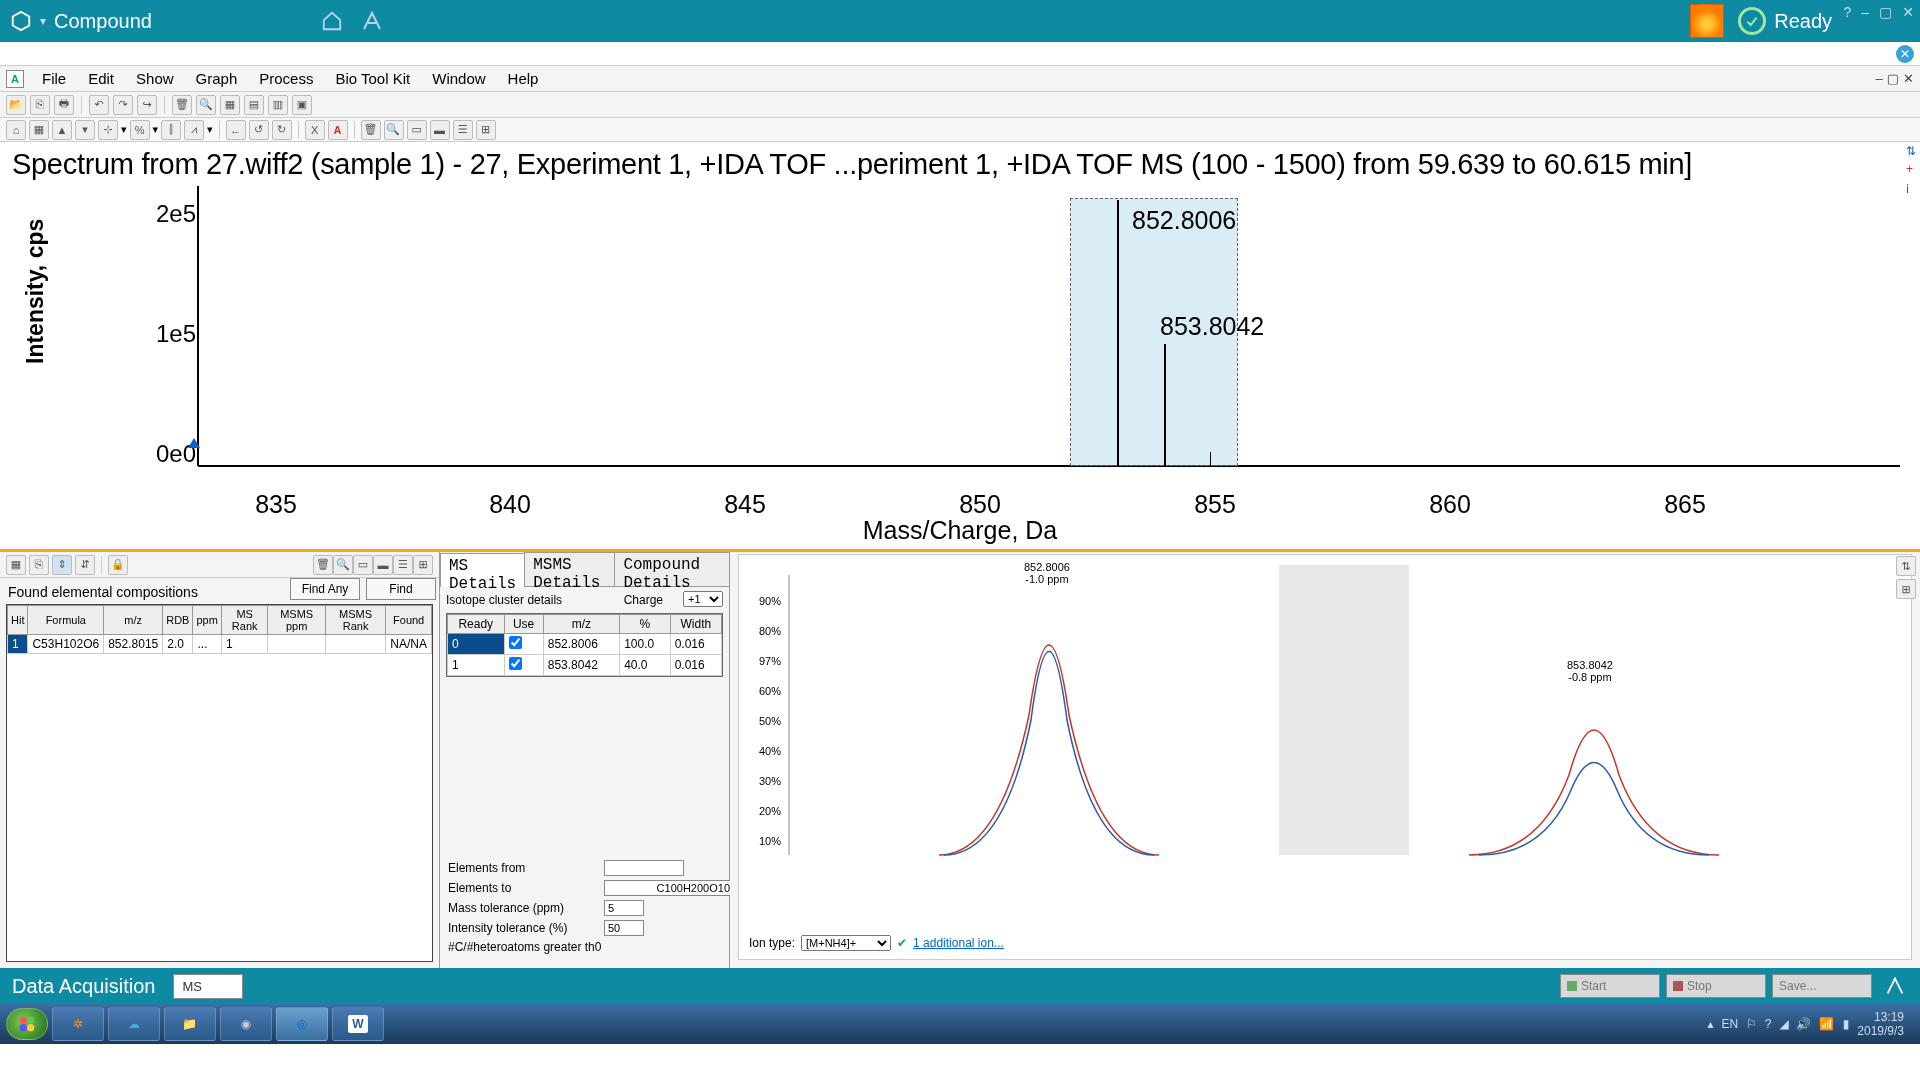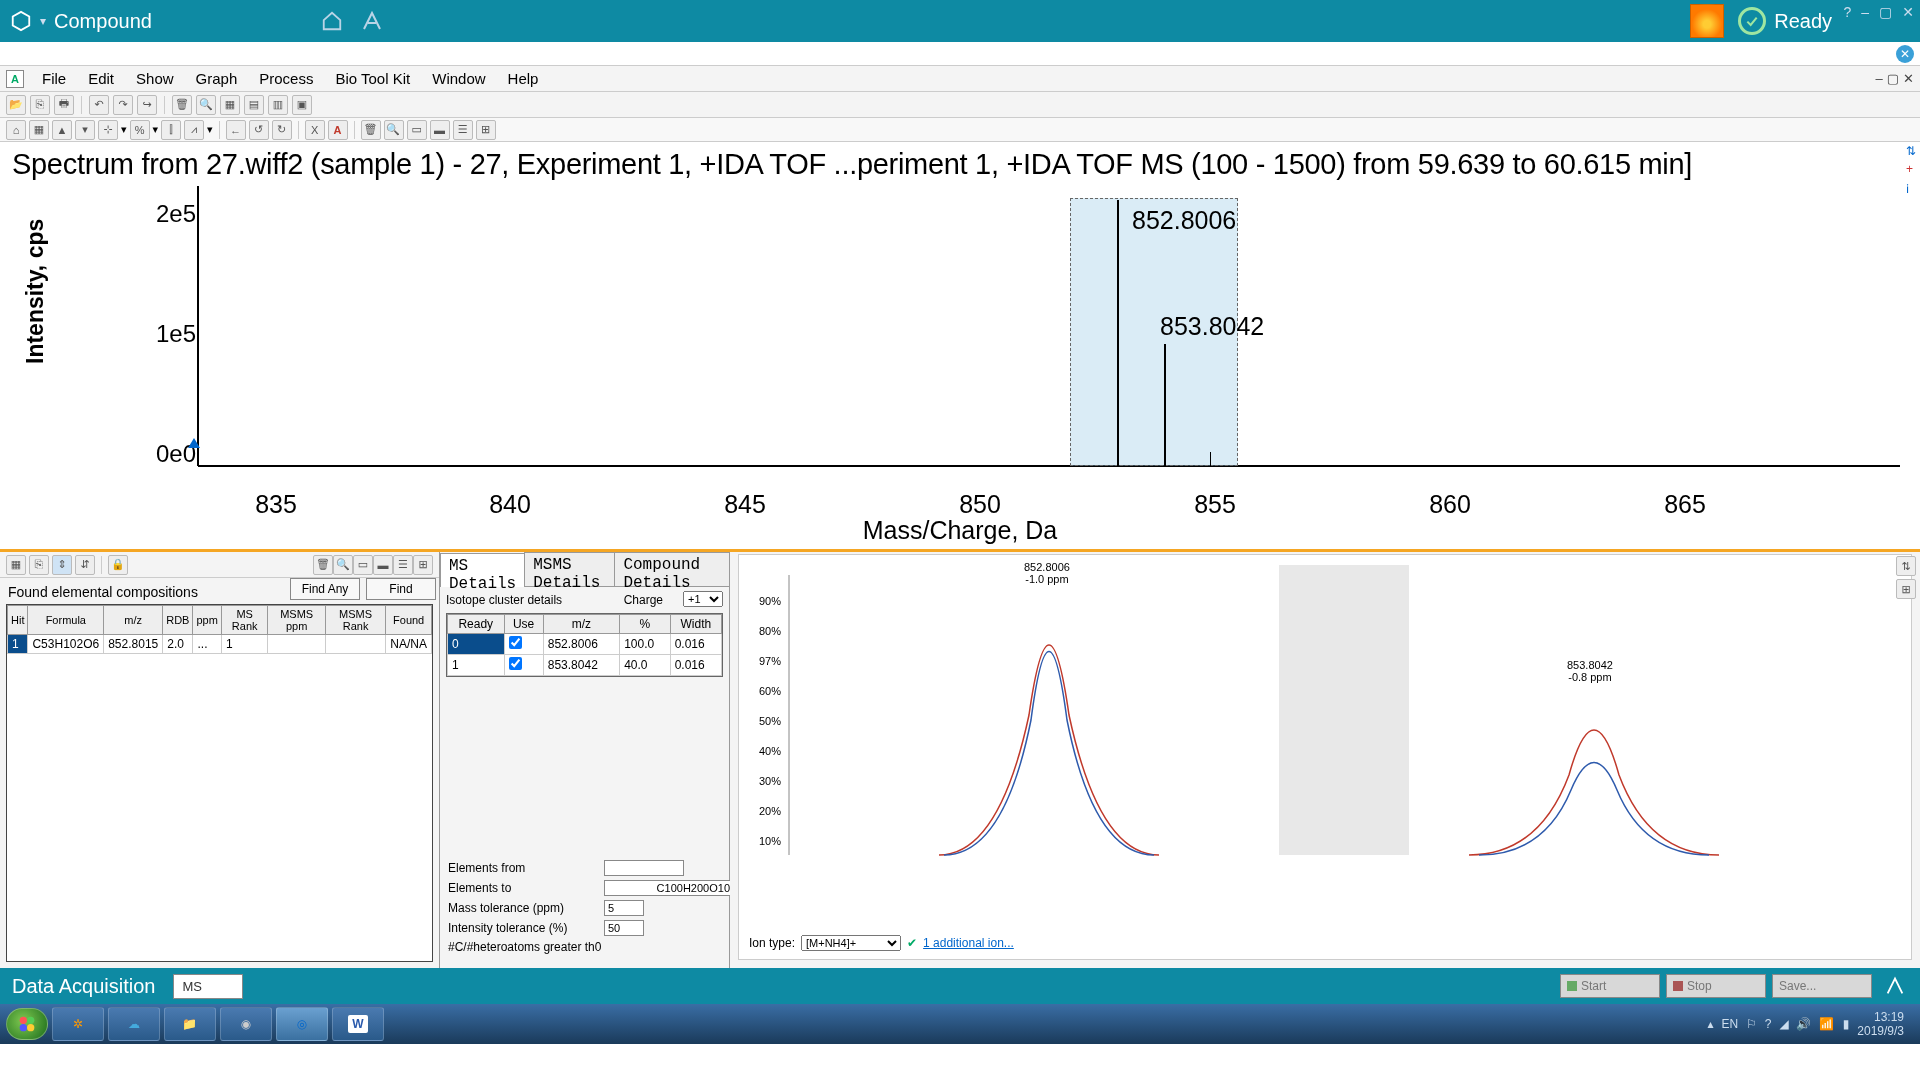--- a/index.html
+++ b/index.html
@@ -71,21 +71,21 @@
 .mid-table tr.sel td:first-child { background:#0a4d8c; color:#fff;}
 .mid-form { margin-top:auto; padding:6px 8px 10px; font-size:12px; font-family:"Courier New",monospace;}
 .mid-form .row { display:flex; align-items:center; margin:4px 0; gap:6px;}
 .mid-form .row label { flex:0 0 150px;}
 .mid-form .row input { width:80px; border:1px solid #888; background:#fff; padding:1px 3px; font-size:11px;}
 
 .panel-right { flex:1; background:#f4f4f4; display:flex; flex-direction:column; position:relative;}
 .summary-label { padding:6px 10px 2px; font-size:13px;}
 .iso-plot { flex:1; margin:2px 8px 8px; background:#fff; border:1px solid #ccc; position:relative;}
 .ion-row { position:absolute; left:10px; bottom:8px; display:flex; align-items:center; gap:6px; font-size:12px;}
-.ion-row select { width:100px; font-size:11px;}
+.ion-row select { width:90px; font-size:11px;}
 .ion-row .link { color:#06c; text-decoration:underline;}
 .ion-row .check { color:#0a6;}
 .right-side-icons { position:absolute; right:4px; top:4px; display:flex; flex-direction:column; gap:3px;}
 
 .bottombar { height:36px; background:#0e8aa3; display:flex; align-items:center; padding:0 12px; color:#fff;}
 .bottombar .da-label { font-size:20px;}
 .bottombar .tab-ms { background:#fff; color:#333; margin-left:18px; padding:4px 40px 4px 8px; font-size:13px; border:1px solid #888;}
 .bottombar .gap { flex:1;}
 .bottombar .ctrl-btn { width:100px; height:24px; background:#d8d8d8; color:#777; border:1px solid #888; margin-left:6px; display:flex; align-items:center; padding:0 6px; font-size:12px; gap:4px;}
 .bottombar .ctrl-btn .sq { width:10px; height:10px; background:#888;}

